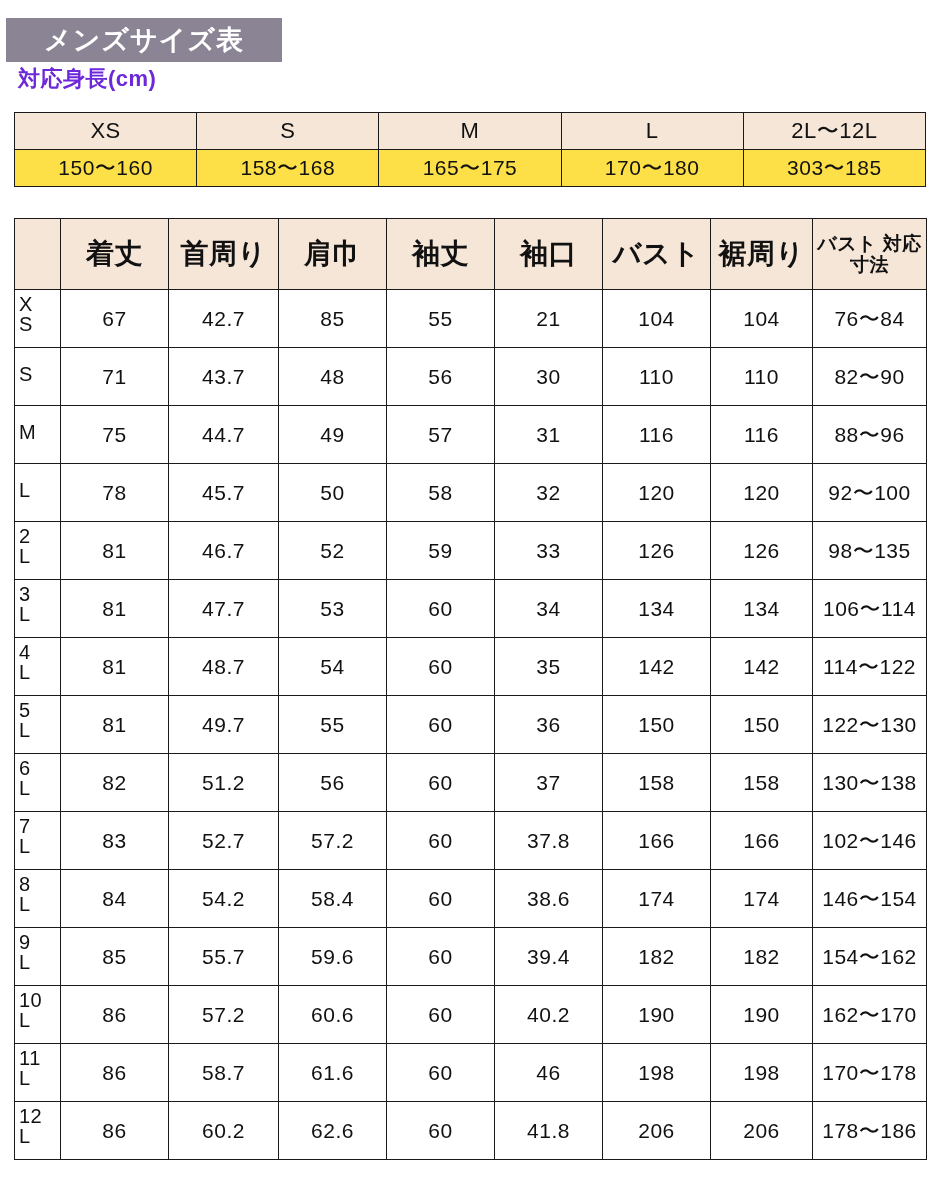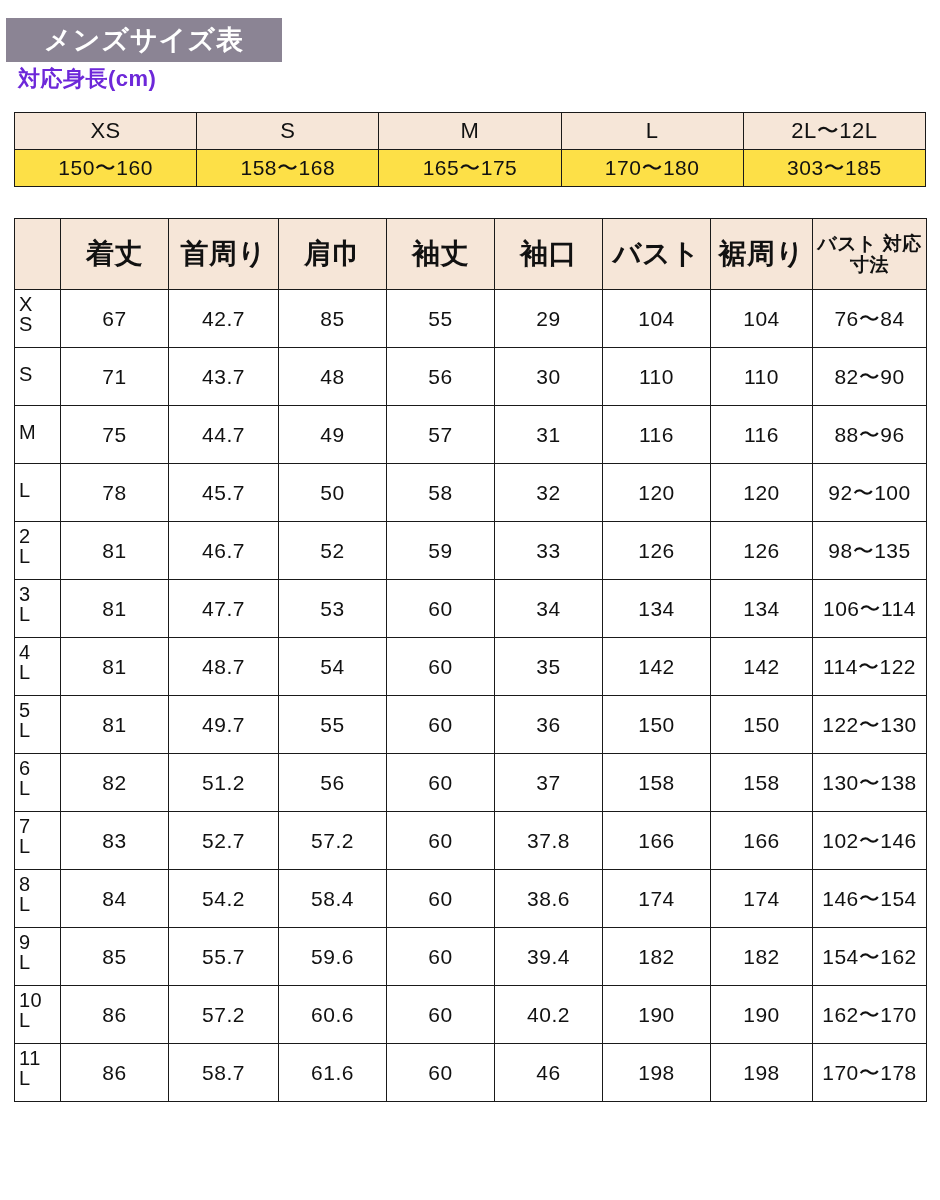--- a/index.html
+++ b/index.html
@@ -195,21 +195,21 @@
 
       <tr>
         <th class="rowlab stack">
           <span>X</span>
           <span>S</span>
         </th>
         <td>67</td>
         <td>42.7</td>
         <td>85</td>
         <td>55</td>
-        <td>29</td>
+        <td>21</td>
         <td>104</td>
         <td>104</td>
         <td>76〜84</td>
       </tr>
 
       <tr>
         <th class="rowlab single">
           <span>S</span>
         </th>
         <td>71</td>
@@ -393,17 +393,31 @@
         <td>86</td>
         <td>58.7</td>
         <td>61.6</td>
         <td>60</td>
         <td>46</td>
         <td>198</td>
         <td>198</td>
         <td>170〜178</td>
       </tr>
 
+      <tr>
+        <th class="rowlab stack">
+          <span>12</span>
+          <span>L</span>
+        </th>
+        <td>86</td>
+        <td>60.2</td>
+        <td>62.6</td>
+        <td>60</td>
+        <td>41.8</td>
+        <td>206</td>
+        <td>206</td>
+        <td>178〜186</td>
+      </tr>
 
     </tbody>
   </table>
 
 </div>
 
 </body></html>

